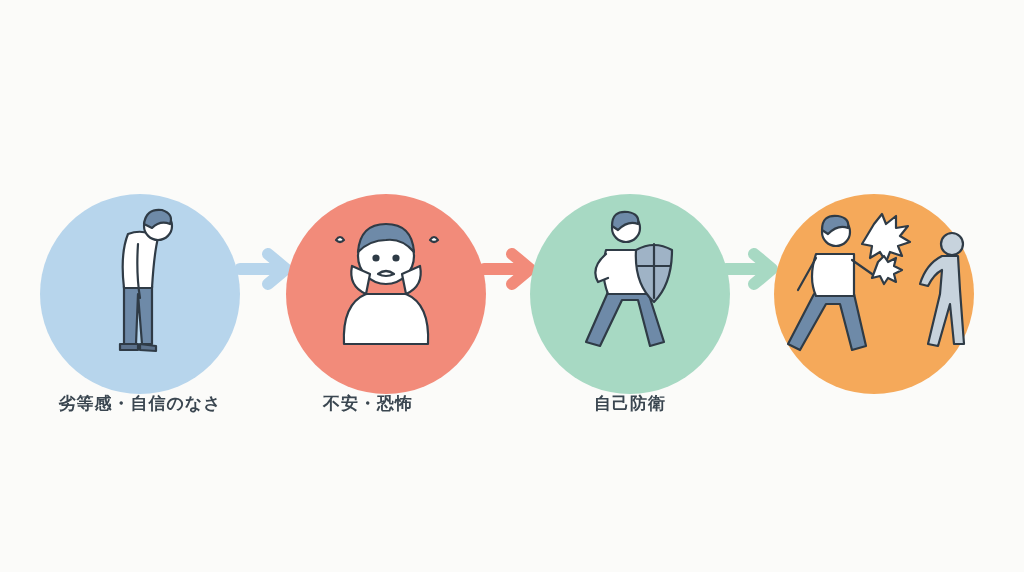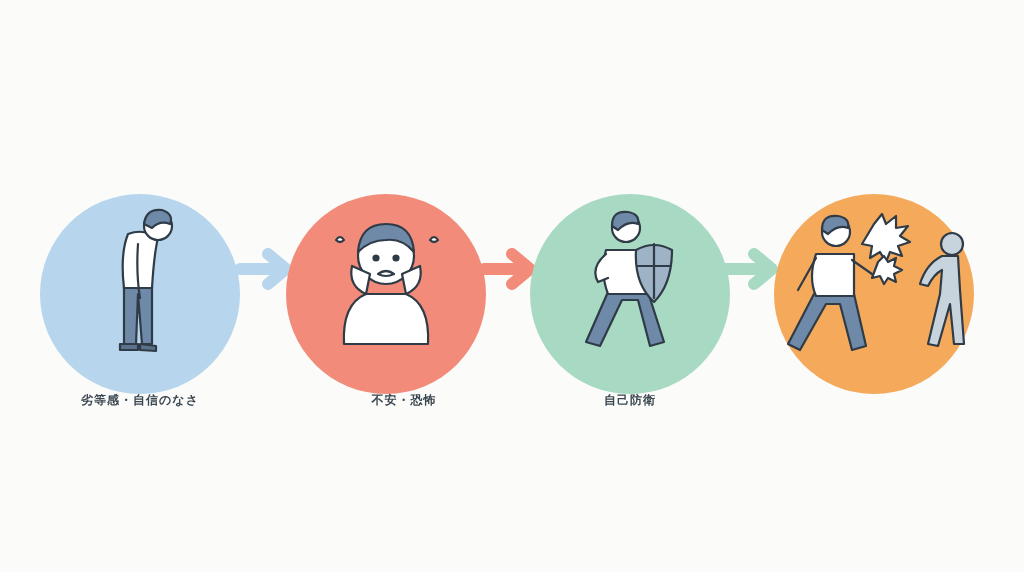--- a/index.html
+++ b/index.html
@@ -10,21 +10,21 @@
     position:relative;
   }
   .stage { position:absolute; left:0; top:0; width:1024px; height:572px; }
   .step { position:absolute; top:194px; width:200px; height:200px; }
   .circle {
     position:absolute; left:0; top:0; width:200px; height:200px; border-radius:50%;
   }
   .circle svg { position:absolute; left:0; top:0; width:200px; height:200px; }
   .label {
     position:absolute; top:392px; width:240px; text-align:center;
-    font-size:12px; font-weight:bold; color:#3a4650; letter-spacing:1px;
+    font-size:17px; font-weight:bold; color:#3a4650; letter-spacing:1px;
   }
   .arrow { position:absolute; top:244px; width:60px; height:50px; }
   .arrow svg { width:60px; height:50px; }
 </style>
 </head>
 <body>
 
 <div class="stage">
 
   <div class="step" style="left:40px;">
@@ -66,21 +66,21 @@
           <circle cx="110" cy="64" r="2.5" fill="#2f3b46"></circle>
           <path d="M92 80 Q100 74 108 80 Q100 84 92 80 Z" fill="#ffffff"></path>
           <path d="M66 72 Q62 92 80 100 L84 80 Z" fill="#ffffff"></path>
           <path d="M134 72 Q138 92 120 100 L116 80 Z" fill="#ffffff"></path>
           <path d="M50 46 q4 -6 8 0 q-4 4 -8 0 Z" fill="#ffffff"></path>
           <path d="M144 46 q4 -6 8 0 q-4 4 -8 0 Z" fill="#ffffff"></path>
         </g>
       </svg>
     </div>
   </div>
-  <div class="label" style="left:284px;">不安・恐怖</div>
+  <div class="label" style="left:248px;">不安・恐怖</div>
 
   <div class="arrow" style="left:480px;">
     <svg viewBox="0 0 60 50">
       <path d="M4 25 H46 M32 10 L50 25 L32 40" stroke="#f28b7a" stroke-width="12" stroke-linecap="round" stroke-linejoin="round" fill="none"></path>
     </svg>
   </div>
 
   <div class="step" style="left:530px;">
     <div class="circle" style="background:#a7d9c3;">
       <svg viewBox="0 0 200 200">

